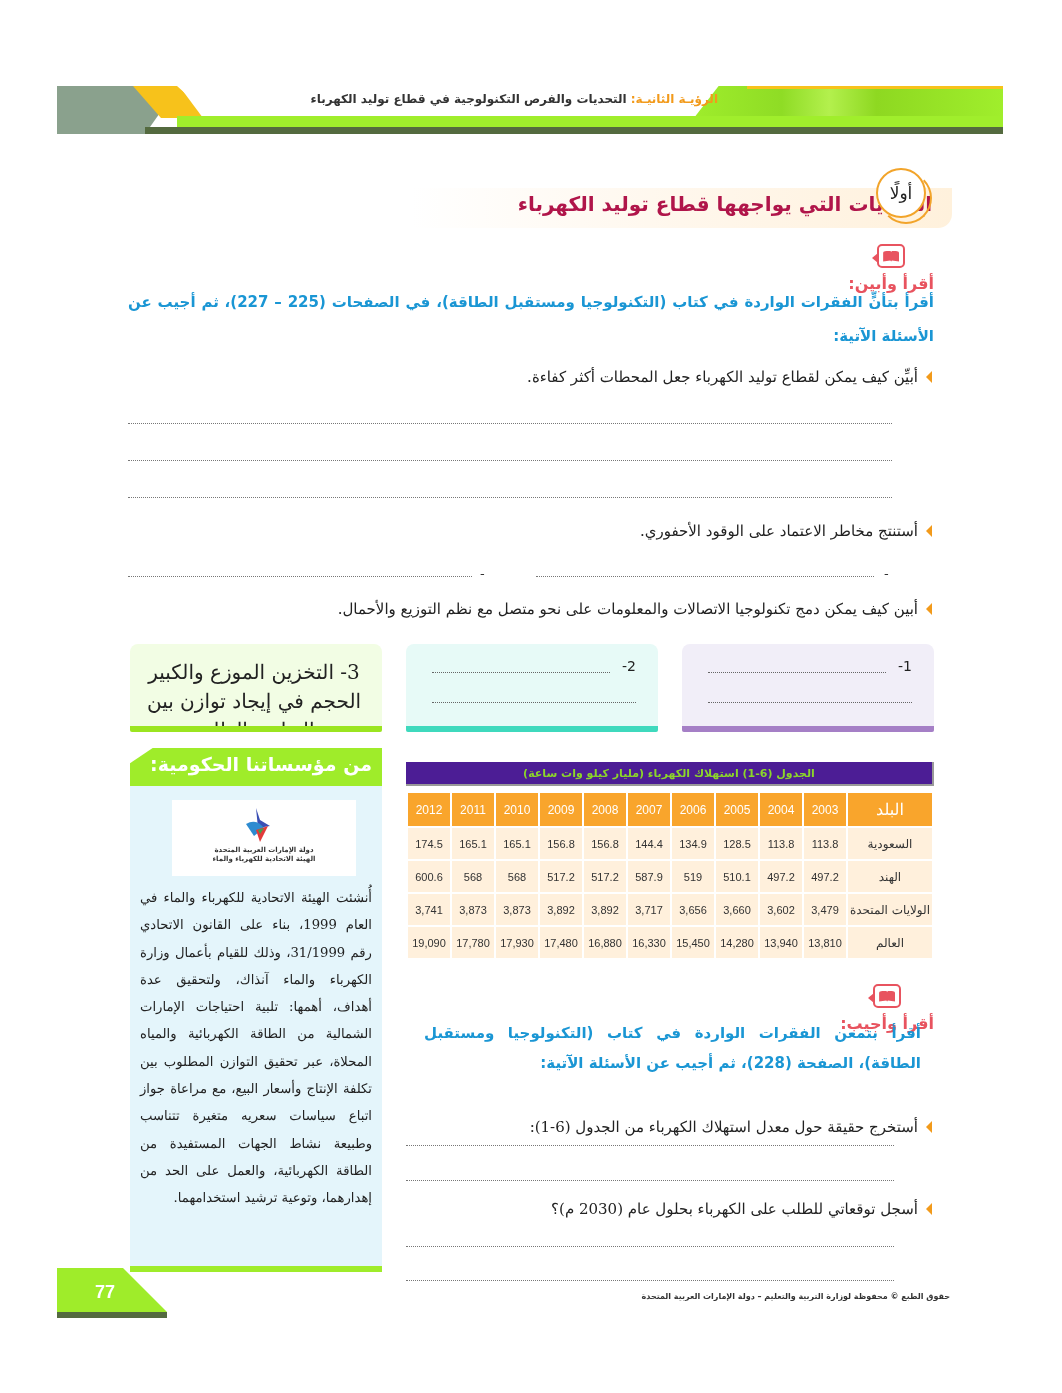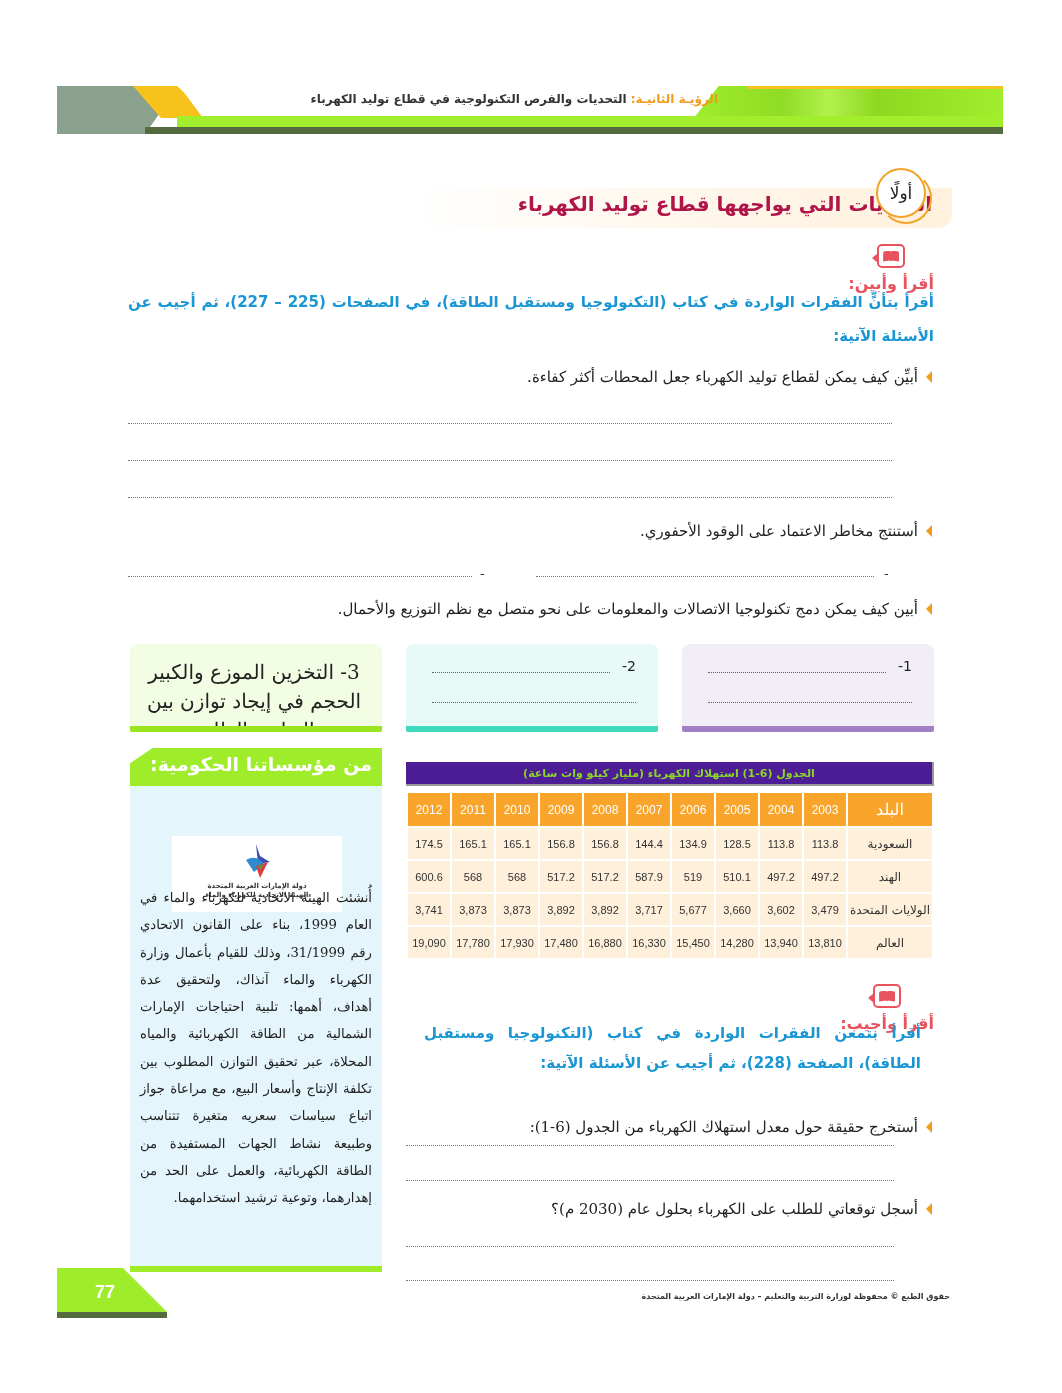--- a/index.html
+++ b/index.html
@@ -64,21 +64,21 @@
   .card .l1 { position: absolute; right: 48px; top: 28px; width: 178px; border-bottom: 1px dotted #666; }
   .card .l2 { position: absolute; right: 22px; top: 58px; width: 204px; border-bottom: 1px dotted #666; }
   .card .ctext { position: absolute; right: 14px; left: 10px; top: 14px; font-family: "DejaVu Serif", serif; font-size: 20px; line-height: 29px; text-align: center; direction: rtl; color: #222; }
 
   
   .gov-head { position: absolute; left: 130px; top: 748px; width: 252px; height: 38px; background: #9fec2a;
      clip-path: polygon(9% 0, 100% 0, 100% 100%, 0 100%, 0 40%); }
   .gov-head .t { position: absolute; right: 10px; top: 5px; font-size: 19px; font-weight: bold; color: #fff; white-space: nowrap; }
   .gov-body { position: absolute; left: 130px; top: 786px; width: 252px; height: 480px; background: #e4f5fb; }
   .gov-bottom { position: absolute; left: 130px; top: 1266px; width: 252px; height: 6px; background: #9fec2a; }
-  .logo-box { position: absolute; left: 42px; top: 14px; width: 170px; height: 76px; background: #fff; margin-top: 36px; }
+  .logo-box { position: absolute; left: 42px; top: 14px; width: 184px; height: 76px; background: #fff; }
   .logo-mark { position: absolute; left: 70px; top: 6px; width: 30px; height: 38px; }
   .logo-text { position: absolute; left: 0; right: 0; top: 46px; text-align: center; font-size: 7px; line-height: 9px; color: #333; font-weight: bold; }
   .gov-text { position: absolute; right: 10px; left: 10px; top: 98px; font-family: "DejaVu Serif", serif; font-size: 13.2px; line-height: 27.3px; text-align: justify; direction: rtl; color: #222; }
 
   
   .tbl-cap { position: absolute; left: 406px; top: 762px; width: 528px; height: 24px; background: #4c1d95;
      border-right: 2px solid #999; border-bottom: 2px solid #999; }
   .tbl-cap .t { position: absolute; left: 0; right: 0; top: 5px; text-align: center; color: #8cd62a; font-size: 11px; font-weight: bold; direction: rtl; }
   table.data { position: absolute; left: 406px; top: 793px; width: 528px; border-collapse: separate; border-spacing: 2px 0; direction: rtl; font-family: "Liberation Sans", sans-serif; }
   table.data th { background: #f9a52c; color: #fff; font-weight: normal; font-size: 12px; height: 33px; padding: 0 2px; }
@@ -227,21 +227,21 @@
       <td>517.2</td>
       <td>568</td>
       <td>568</td>
       <td>600.6</td>
     </tr>
     <tr>
       <td class="country">الولايات المتحدة</td>
       <td>3,479</td>
       <td>3,602</td>
       <td>3,660</td>
-      <td>5,677</td>
+      <td>3,656</td>
       <td>3,717</td>
       <td>3,892</td>
       <td>3,892</td>
       <td>3,873</td>
       <td>3,873</td>
       <td>3,741</td>
     </tr>
     <tr>
       <td class="country">العالم</td>
       <td>13,810</td>

